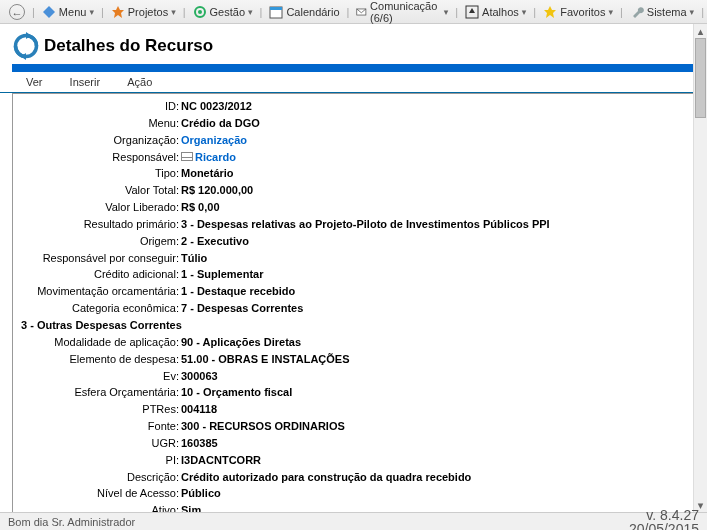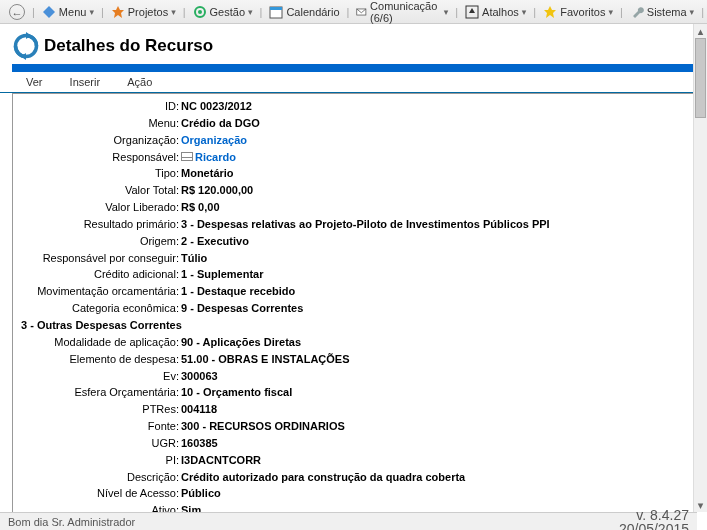--- a/index.html
+++ b/index.html
@@ -21,21 +21,21 @@
 
 .menu-row { padding: 4px 26px; border-bottom: 1px solid #0369a1; }
 .menu-row span { display: inline-block; margin-right: 24px; color: #333; cursor: pointer; }
 
 .details { margin: 0 12px; border: 1px solid #999; padding: 4px 8px; }
 .detail-row { display: flex; padding: 1px 0; line-height: 1.35; }
 .detail-label { width: 160px; text-align: right; padding-right: 2px; }
 .detail-value { flex: 1; font-weight: bold; }
 .detail-value a { color: #0066cc; text-decoration: none; }
 
-.statusbar { position: absolute; bottom: 0; left: 0; right: 10px; height: 18px; background: #f0f0f0; border-top: 1px solid #ccc; display: flex; justify-content: space-between; align-items: center; padding: 0 8px; font-size: 10px; color: #555; }
+.statusbar { position: absolute; bottom: 0; left: 0; right: 0; height: 18px; background: #f0f0f0; border-top: 1px solid #ccc; display: flex; justify-content: space-between; align-items: center; padding: 0 8px; font-size: 10px; color: #555; }
 .status-right { text-align: right; line-height: 1; }
 .status-right div { font-size: 14px; }
 
 .vscroll { position: absolute; right: 0; top: 24px; bottom: 18px; width: 14px; background: #f0f0f0; border-left: 1px solid #ddd; }
 .vscroll .arr { height: 14px; display: flex; align-items: center; justify-content: center; color: #666; }
 .vscroll .track { position: absolute; top: 14px; bottom: 14px; left: 1px; right: 1px; }
 .vscroll .thumb { position: absolute; top: 0; left: 0; right: 0; height: 80px; background: #c8c8c8; border: 1px solid #aaa; }
 .vscroll .arr.b { position: absolute; bottom: 0; left: 0; right: 0; }
 
 .env-icon { width: 12px; height: 9px; background: #fff; border: 1px solid #888; display: inline-block; position: relative; margin-right: 2px; }
@@ -180,21 +180,21 @@
     <div class="detail-row">
       <div class="detail-label">Crédito adicional:</div>
       <div class="detail-value">1 - Suplementar</div>
     </div>
     <div class="detail-row">
       <div class="detail-label">Movimentação orcamentária:</div>
       <div class="detail-value">1 - Destaque recebido</div>
     </div>
     <div class="detail-row">
       <div class="detail-label">Categoria econômica:</div>
-      <div class="detail-value">9 - Despesas Correntes</div>
+      <div class="detail-value">7 - Despesas Correntes</div>
     </div>
     <div class="detail-row">
       <div class="detail-value">3 - Outras Despesas Correntes</div>
     </div>
     <div class="detail-row">
       <div class="detail-label">Modalidade de aplicação:</div>
       <div class="detail-value">90 - Aplicações Diretas</div>
     </div>
     <div class="detail-row">
       <div class="detail-label">Elemento de despesa:</div>
@@ -219,21 +219,21 @@
     <div class="detail-row">
       <div class="detail-label">UGR:</div>
       <div class="detail-value">160385</div>
     </div>
     <div class="detail-row">
       <div class="detail-label">PI:</div>
       <div class="detail-value">I3DACNTCORR</div>
     </div>
     <div class="detail-row">
       <div class="detail-label">Descrição:</div>
-      <div class="detail-value">Crédito autorizado para construção da quadra coberta</div>
+      <div class="detail-value">Crédito autorizado para construção da quadra recebido</div>
     </div>
     <div class="detail-row">
       <div class="detail-label">Nível de Acesso:</div>
       <div class="detail-value">Público</div>
     </div>
     <div class="detail-row">
       <div class="detail-label">Ativo:</div>
       <div class="detail-value">Sim</div>
     </div>
   </div>

